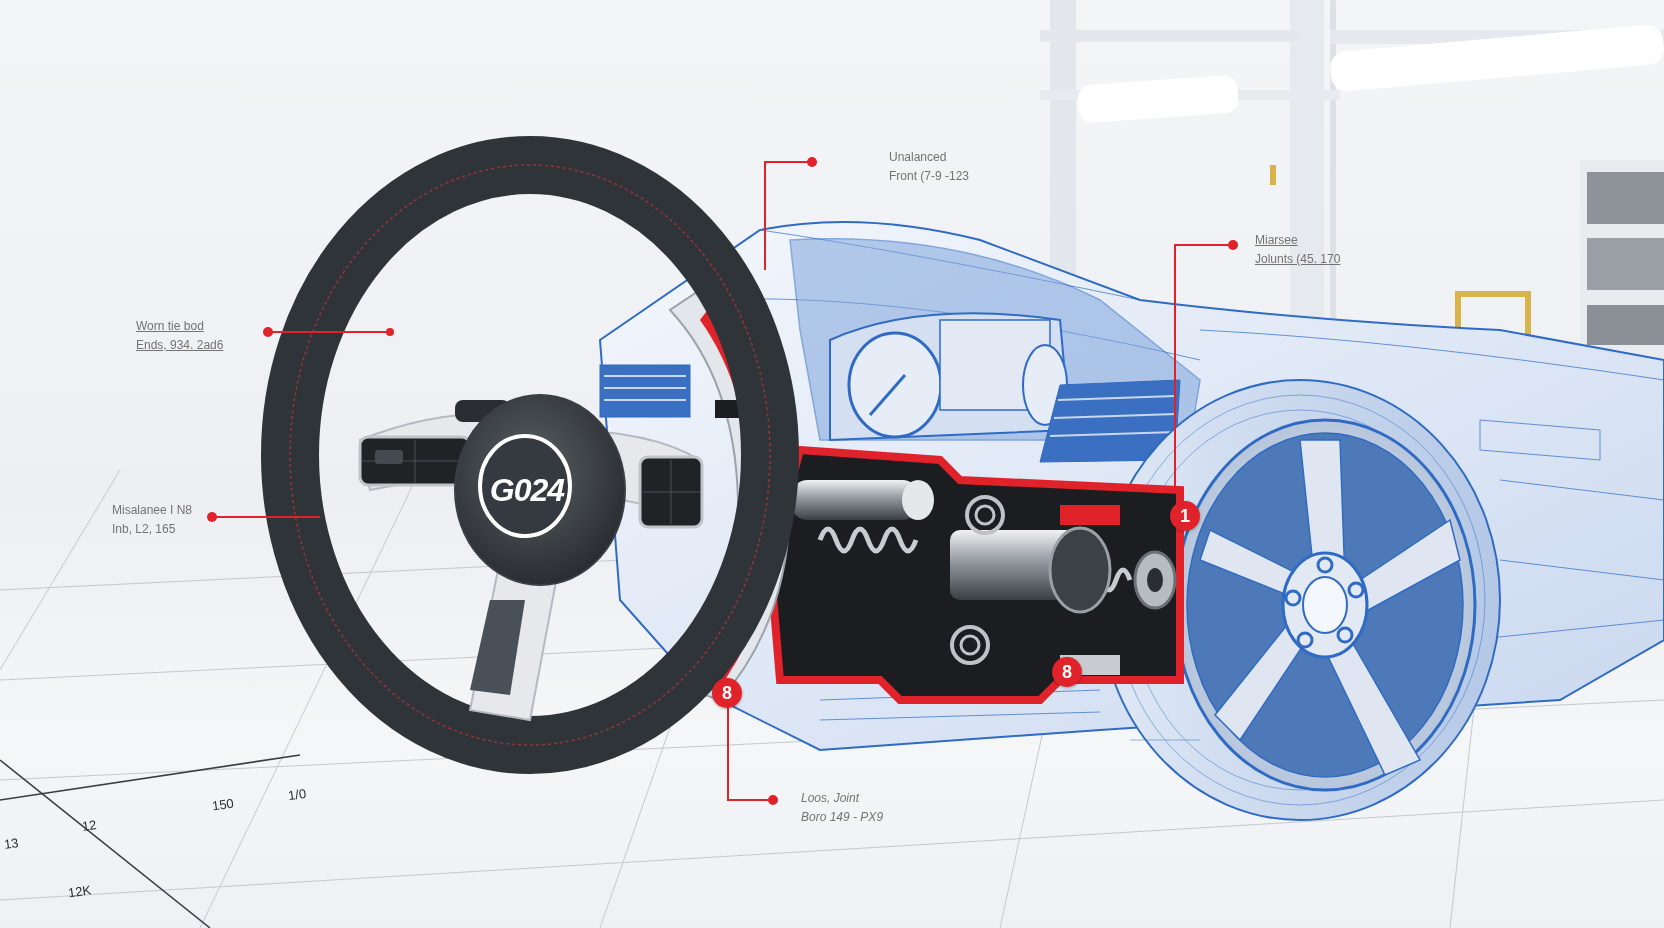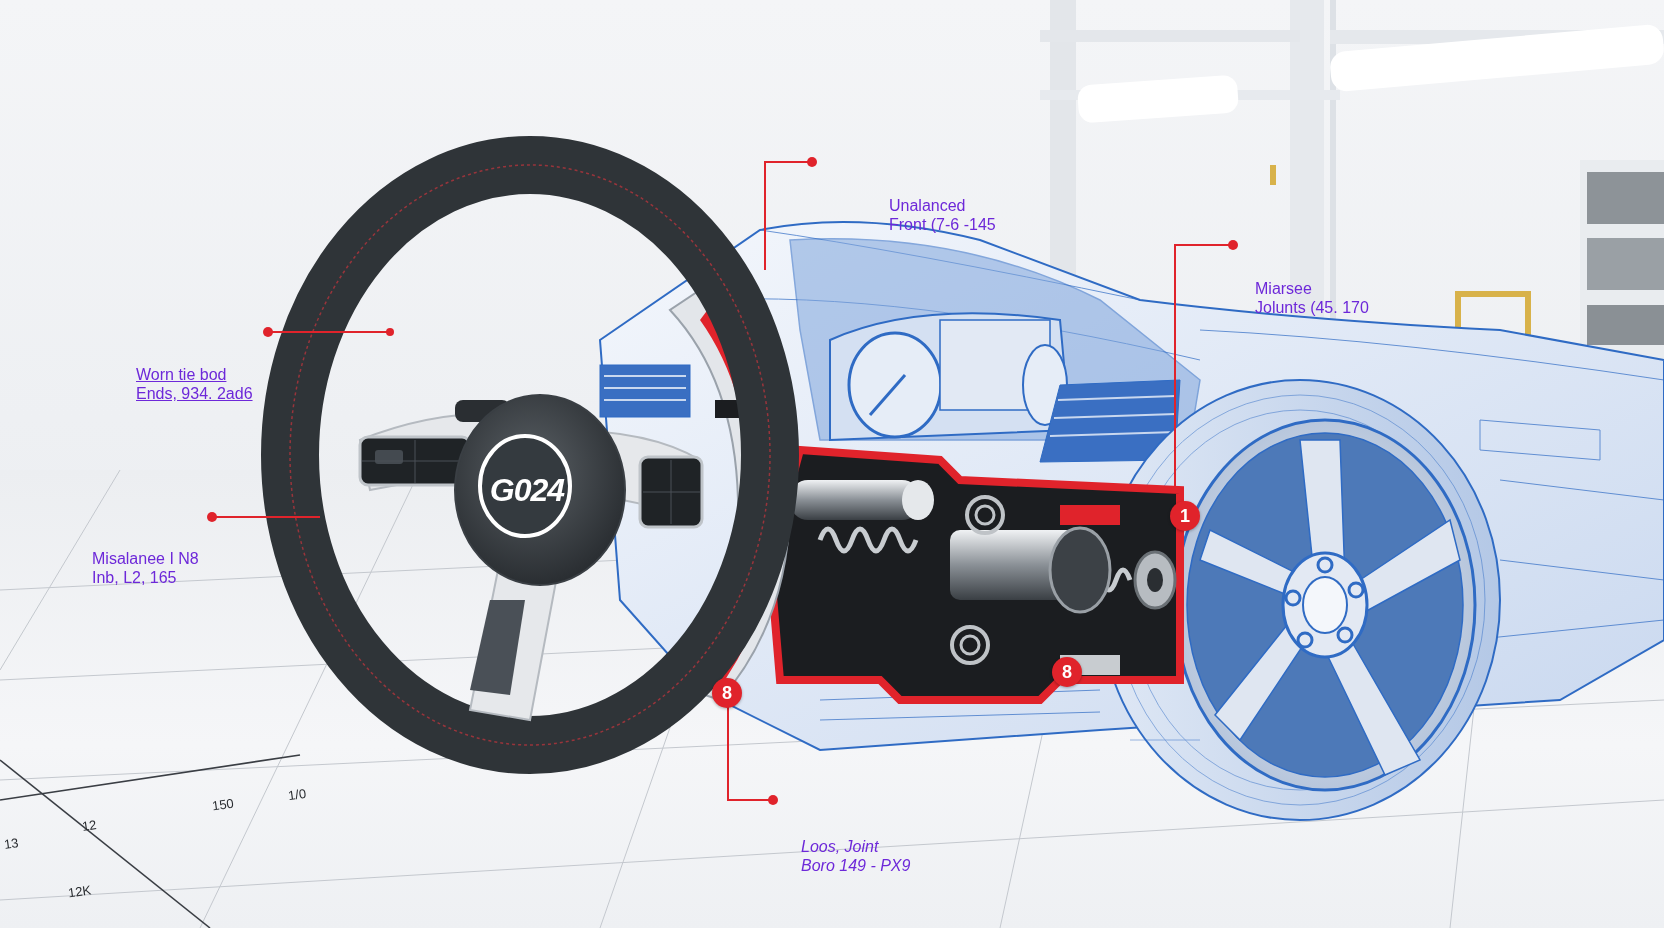--- a/index.html
+++ b/index.html
@@ -27,23 +27,22 @@
     font-weight: bold; font-size: 46px; line-height: 52px;
     color: #4a4f55; letter-spacing: -0.5px;
   }
   .title div { white-space: nowrap; }
 
   .illustration { position: absolute; inset: 0; }
 
   .callout-text {
     position: absolute;
     font-family: "Liberation Sans", sans-serif;
-    font-size: 16px; line-height: 19px; color: #6d28d9;
+    font-size: 12px; line-height: 19px; color: #737373;
     white-space: nowrap;
-    margin-top: 48px;
   }
   .marker {
     position: absolute; width: 30px; height: 30px; border-radius: 50%;
     background: #e0232b; color: #fff;
     font-family: "Liberation Sans", sans-serif; font-weight: bold; font-size: 18px;
     display: flex; align-items: center; justify-content: center;
     box-shadow: 0 1px 3px rgba(0,0,0,0.3);
   }
   .floor-label {
     position: absolute;
@@ -284,34 +283,34 @@
       <circle cx="390" cy="332" r="4"></circle>
       <circle cx="212" cy="517" r="5"></circle>
       <circle cx="773" cy="800" r="5"></circle>
     </g>
   </svg>
 
   <div style="position:absolute; left:484px; top:472px; width:86px; text-align:center; font-family:'Liberation Sans',sans-serif; font-weight:bold; font-style:italic; font-size:32px; color:#ffffff; letter-spacing:-1px;">G024</div>
 
   <div class="callout-text" style="left:889px; top:148px;">
     <div>Unalanced</div>
-    <div>Front (7-6 -145</div>
-  </div>
-
-  <div class="callout-text" style="left:1255px; top:231px;">
+    <div>Front (7-9 -123</div>
+  </div>
+
+  <div class="callout-text" style="left:1255px; top:231px;text-decoration:underline;">
     <div>Miarsee</div>
     <div>Jolunts (45. 170</div>
   </div>
 
   <div class="callout-text" style="left:136px; top:317px;text-decoration:underline;">
     <div>Worn tie bod</div>
     <div>Ends, 934. 2ad6</div>
   </div>
 
-  <div class="callout-text" style="left:92px; top:501px;">
+  <div class="callout-text" style="left:112px; top:501px;">
     <div>Misalanee I N8</div>
     <div>Inb, L2, 165</div>
   </div>
 
   <div class="callout-text" style="left:801px; top:789px;font-style:italic;">
     <div>Loos, Joint</div>
     <div>Boro 149 - PX9</div>
   </div>
 
   <div class="marker" style="left:1170px; top:501px;">1</div>

